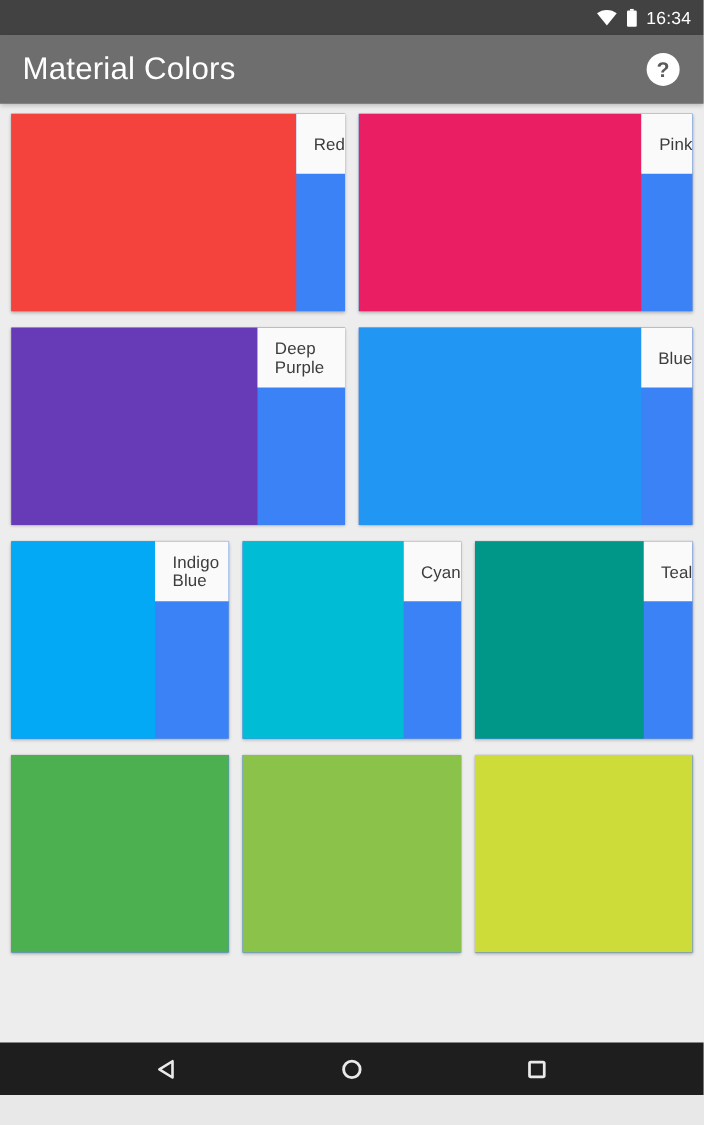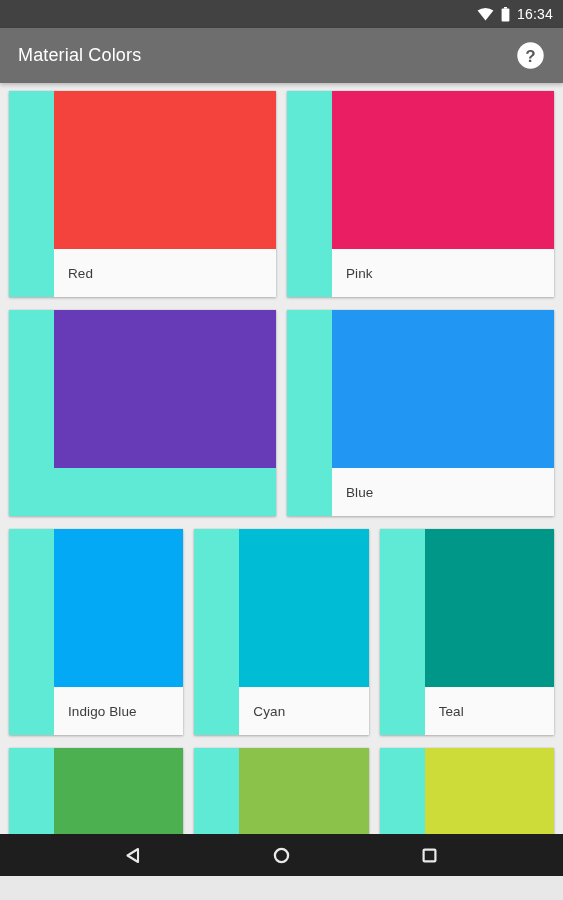--- a/index.html
+++ b/index.html
@@ -47,21 +47,21 @@
     background:#6E6E6E;
     display:flex;
     align-items:center;
     padding:0 16px 0 18px;
     box-shadow:0 2px 4px rgba(0,0,0,0.22);
     position:relative;
     z-index:5;
   }
   #app-bar .title {
     color:#FFFFFF;
-    font-size:18px;
+    font-size:25px;
     font-weight:normal;
     letter-spacing:0.15px;
     flex:1;
   }
   .help-btn {
     width:34px; height:34px;
     display:flex; align-items:center; justify-content:center;
     cursor:pointer;
   }
 
@@ -72,27 +72,26 @@
     padding:8px 9px 0 9px;
     overflow:hidden;
   }
   .grid-row {
     display:flex;
     gap:11px;
     margin-bottom:13px;
   }
   .color-card {
     flex:1 1 0;
-    background:#5eead4;
+    background:#3b82f6;
     box-shadow:0 1px 2.5px rgba(0,0,0,0.26), 0 0 1px rgba(0,0,0,0.16);
     display:flex;
-    flex-direction:column;
+    flex-direction:row;
     cursor:pointer;
     overflow:hidden;
-    padding-left:45px;
   }
   .swatch {
     height:158px;
     width:100%;
   }
   .card-label {
     height:48px;
     display:flex;
     align-items:center;
     padding-left:14px;
@@ -161,20 +160,21 @@
       </div>
       <div class="color-card">
         <div class="swatch" style="background: rgb(233, 30, 99);"></div>
         <div class="card-label">Pink</div>
       </div>
     </div>
 
     <div class="grid-row">
       <div class="color-card">
         <div class="swatch" style="background: rgb(103, 58, 183);"></div>
+        <div class="card-label">Deep Purple</div>
       </div>
       <div class="color-card">
         <div class="swatch" style="background: rgb(33, 150, 243);"></div>
         <div class="card-label">Blue</div>
       </div>
     </div>
 
     <div class="grid-row">
       <div class="color-card">
         <div class="swatch" style="background: rgb(3, 169, 244);"></div>

